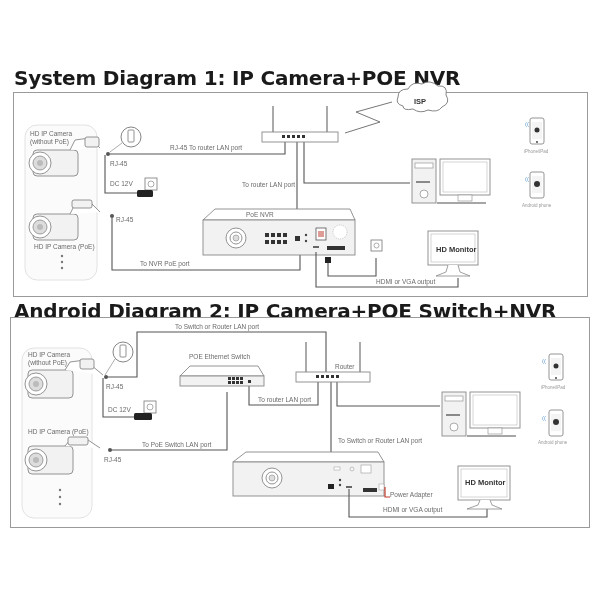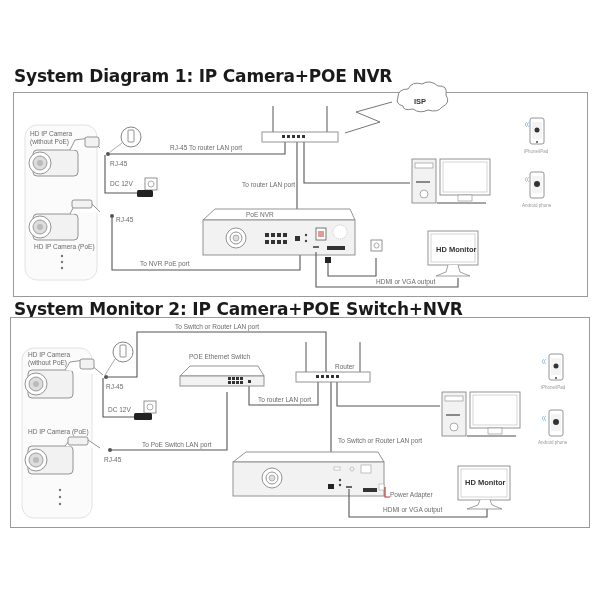--- a/index.html
+++ b/index.html
@@ -1,17 +1,17 @@
 <!DOCTYPE html>
 <html><head>
 <meta charset="utf-8">
 <style>
   html, body { margin:0; padding:0; background:#ffffff; }
   body { width:600px; height:600px; position:relative; overflow:hidden; font-family:"Liberation Sans", sans-serif; }
-  .title { position:absolute; left:14px; font-family:"DejaVu Sans", sans-serif; font-weight:bold; font-size:17px; color:#1a1a1a; letter-spacing:-0.2px; white-space:nowrap; }
+  .title { position:absolute; left:14px; font-family:"DejaVu Sans", sans-serif; font-weight:bold; font-size:20px; color:#1a1a1a; letter-spacing:-0.2px; white-space:nowrap; }
   .panel { position:absolute; border:1.5px solid #9a9a9a; background:#fff; box-sizing:border-box; }
   svg { position:absolute; left:0; top:0; overflow:visible; }
   .lbl { font-family:"Liberation Sans", sans-serif; font-size:6.5px; fill:#6a6a6a; }
   .lbl-sm { font-family:"Liberation Sans", sans-serif; font-size:4.5px; fill:#999; }
   .lbl-b { font-family:"Liberation Sans", sans-serif; font-size:7.5px; fill:#333; font-weight:bold; }
   .wire { fill:none; stroke:#555; stroke-width:1.1; }
   .dev { fill:#fff; stroke:#888; stroke-width:0.9; }
   .devg { fill:#f2f2f2; stroke:#888; stroke-width:0.9; }
 </style>
 </head>
@@ -156,21 +156,21 @@
   <text x="376" y="284" class="lbl">HDMI or VGA output</text>
 
   <g>
     <rect x="428" y="231" width="50" height="34" class="dev"></rect>
     <rect x="431" y="234" width="44" height="28" fill="#fff" stroke="#aaa" stroke-width="0.5"></rect>
     <path d="M448 265 L446 272 L436 276 L470 276 L460 272 L458 265" fill="#fff" stroke="#888" stroke-width="0.8"></path>
   </g>
   <text x="436" y="252" class="lbl-b">HD Monitor</text>
 </svg>
 
-<div class="title" style="top:299px;">System Monitor 2: IP Camera+POE Switch+NVR</div>
+<div class="title" style="top:299px;">Android Diagram 2: IP Camera+POE Switch+NVR</div>
 <div class="panel" style="left:10px; top:317px; width:580px; height:211px;"></div>
 
 <svg width="600" height="600">
   <rect x="22" y="348" width="70" height="170" rx="12" fill="#fbfbfb" stroke="#e2e2e2" stroke-width="1"></rect>
 
   <g>
     <rect x="28" y="370" width="45" height="28" rx="4" class="devg"></rect>
     <circle cx="36" cy="384" r="11" class="dev"></circle>
     <circle cx="36" cy="384" r="7" fill="#ddd" stroke="#888" stroke-width="0.8"></circle>
     <circle cx="36" cy="384" r="3" fill="#bbb"></circle>

